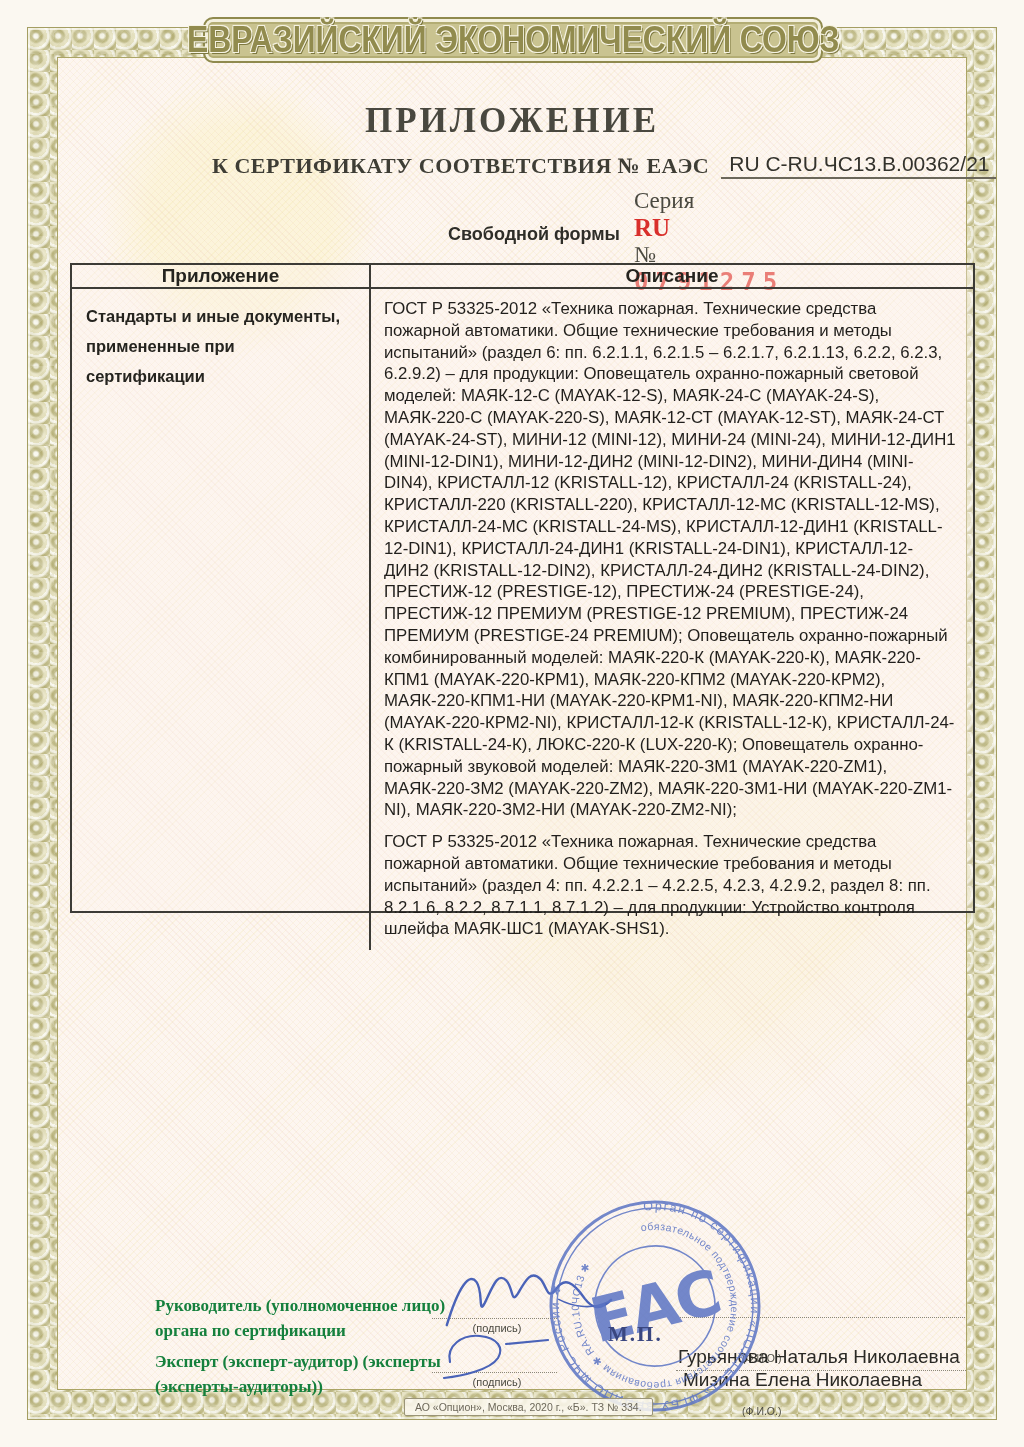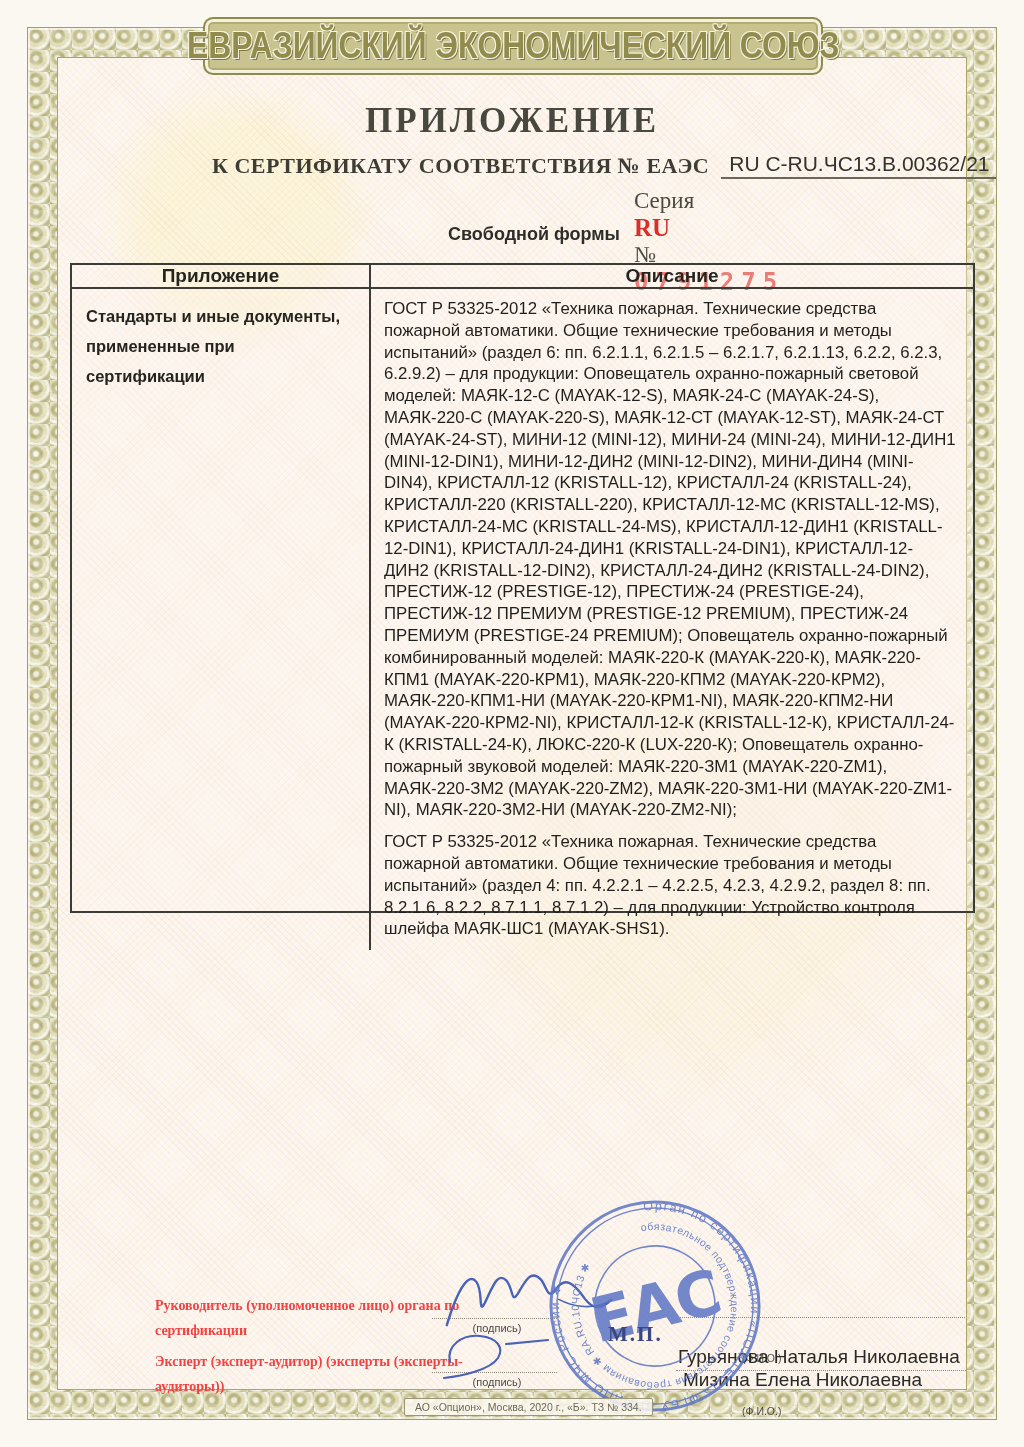--- a/index.html
+++ b/index.html
@@ -28,21 +28,21 @@
     background-image:
       repeating-linear-gradient(45deg, rgba(219,160,150,0.10) 0 1px, transparent 1px 5px),
       repeating-linear-gradient(-45deg, rgba(236,222,140,0.16) 0 1px, transparent 1px 5px),
       radial-gradient(circle at 20% 12%, rgba(250,240,180,0.35) 0 90px, transparent 140px),
       radial-gradient(circle at 70% 60%, rgba(248,236,190,0.25) 0 160px, transparent 260px);
     border:1px solid #aba465;
   }
 
   
   .banner {
-    position:absolute; left:203px; top:17px; width:620px; height:58px;
+    position:absolute; left:203px; top:17px; width:620px; height:46px;
     background:#c9c390;
     border:2px solid #8f8a4e; border-radius:10px;
     box-shadow: inset 0 0 0 3px #f3f0dd, inset 0 0 0 5px #b3ad74;
     display:flex; align-items:center; justify-content:center;
   }
   .banner-text {
     font-family:"Liberation Sans", sans-serif;
     font-weight:bold; font-size:37px; letter-spacing:0px; color:#918b4e;
     transform:scaleX(0.86); white-space:nowrap;
     text-shadow:
@@ -112,21 +112,21 @@
   .row-desc { padding:9px 16px 0 13px; }
   .row-desc p {
     font-size:16.8px; line-height:21.8px; color:#211f1c; margin-bottom:10px;
     text-align:left;
   }
 
   
   .sig-label {
     position:absolute; left:155px; width:310px;
     font-family:"Liberation Serif", serif; font-weight:600;
-    font-size:14px; line-height:25px; color:#ef4444;
+    font-size:17px; line-height:25px; color:#15803d;
   }
   .sig-label.head { top:1293px; }
   .sig-label.expert { top:1349px; }
 
   .sig-line {
     position:absolute; height:0; border-bottom:1px dotted #8c887a;
   }
   .sig-caption {
     position:absolute; font-size:11px; color:#4b4a42; text-align:center;
   }

